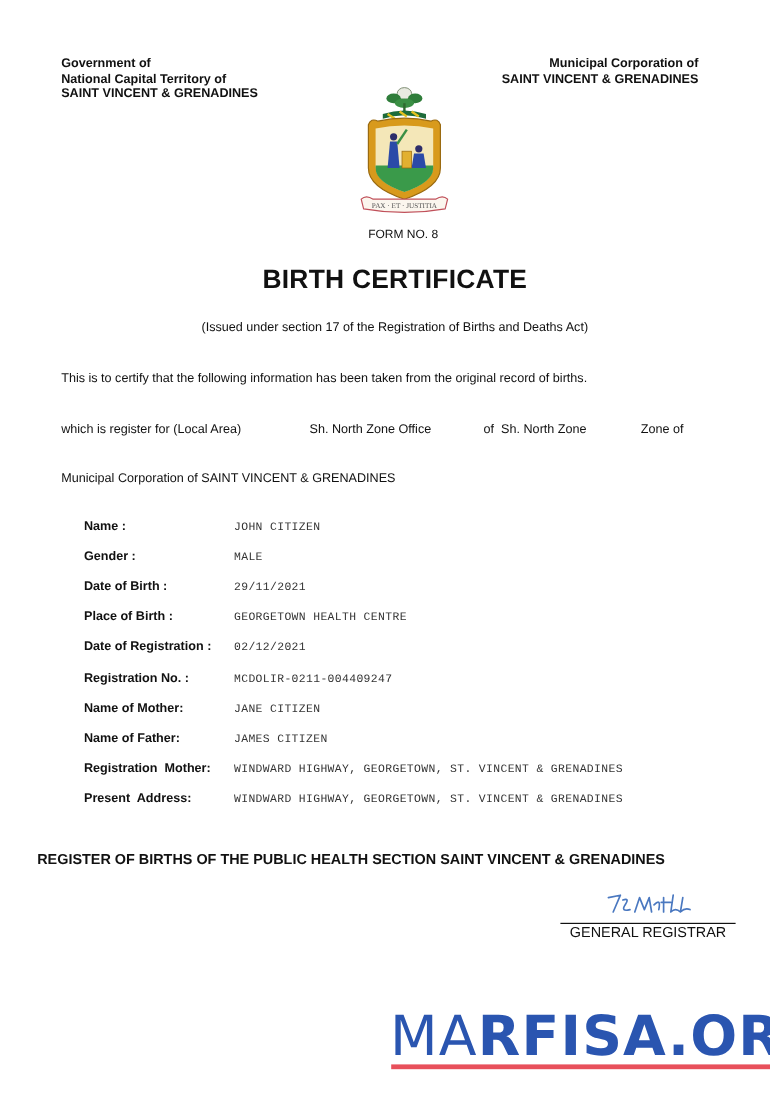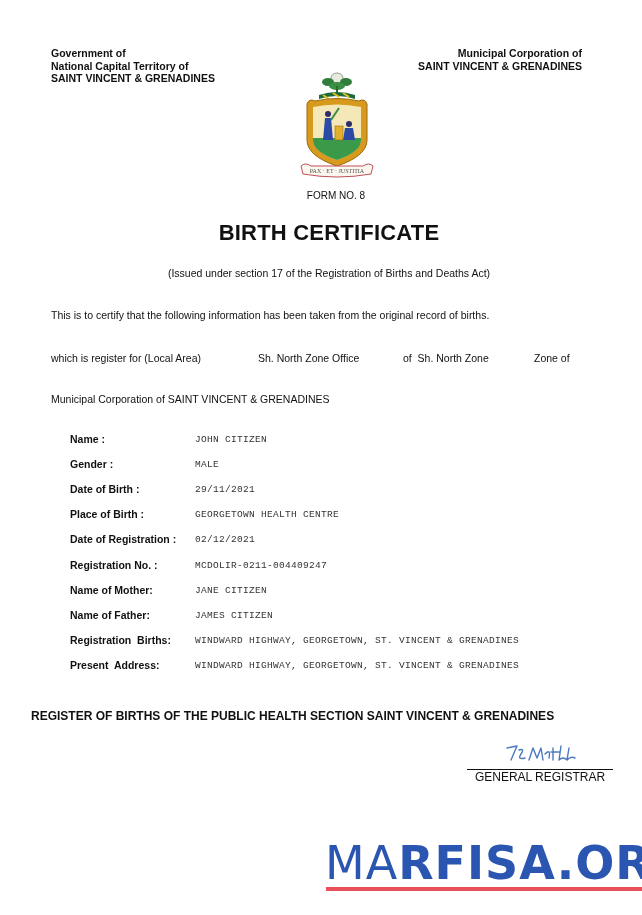--- a/index.html
+++ b/index.html
@@ -108,21 +108,21 @@
 </div>
 <div class="abs field-row" style="top:584px;">
   <span class="field-label">Name of Mother:</span>
   <span class="field-value">JANE CITIZEN</span>
 </div>
 <div class="abs field-row" style="top:609px;">
   <span class="field-label">Name of Father:</span>
   <span class="field-value">JAMES CITIZEN</span>
 </div>
 <div class="abs field-row" style="top:634px;">
-  <span class="field-label" style="white-space:pre;">Registration  Births:</span>
+  <span class="field-label" style="white-space:pre;">Registration  Mother:</span>
   <span class="field-value">WINDWARD HIGHWAY, GEORGETOWN, ST. VINCENT &amp; GRENADINES</span>
 </div>
 <div class="abs field-row" style="top:659px;">
   <span class="field-label" style="white-space:pre;">Present  Address:</span>
   <span class="field-value">WINDWARD HIGHWAY, GEORGETOWN, ST. VINCENT &amp; GRENADINES</span>
 </div>
 
 <div class="abs register-line">REGISTER OF BIRTHS OF THE PUBLIC HEALTH SECTION SAINT VINCENT &amp; GRENADINES</div>
 
 <div class="abs signature">

